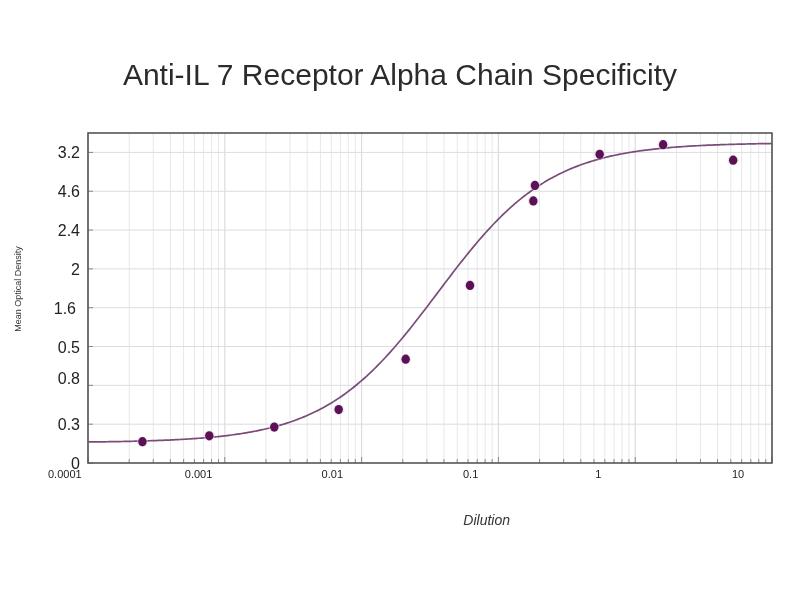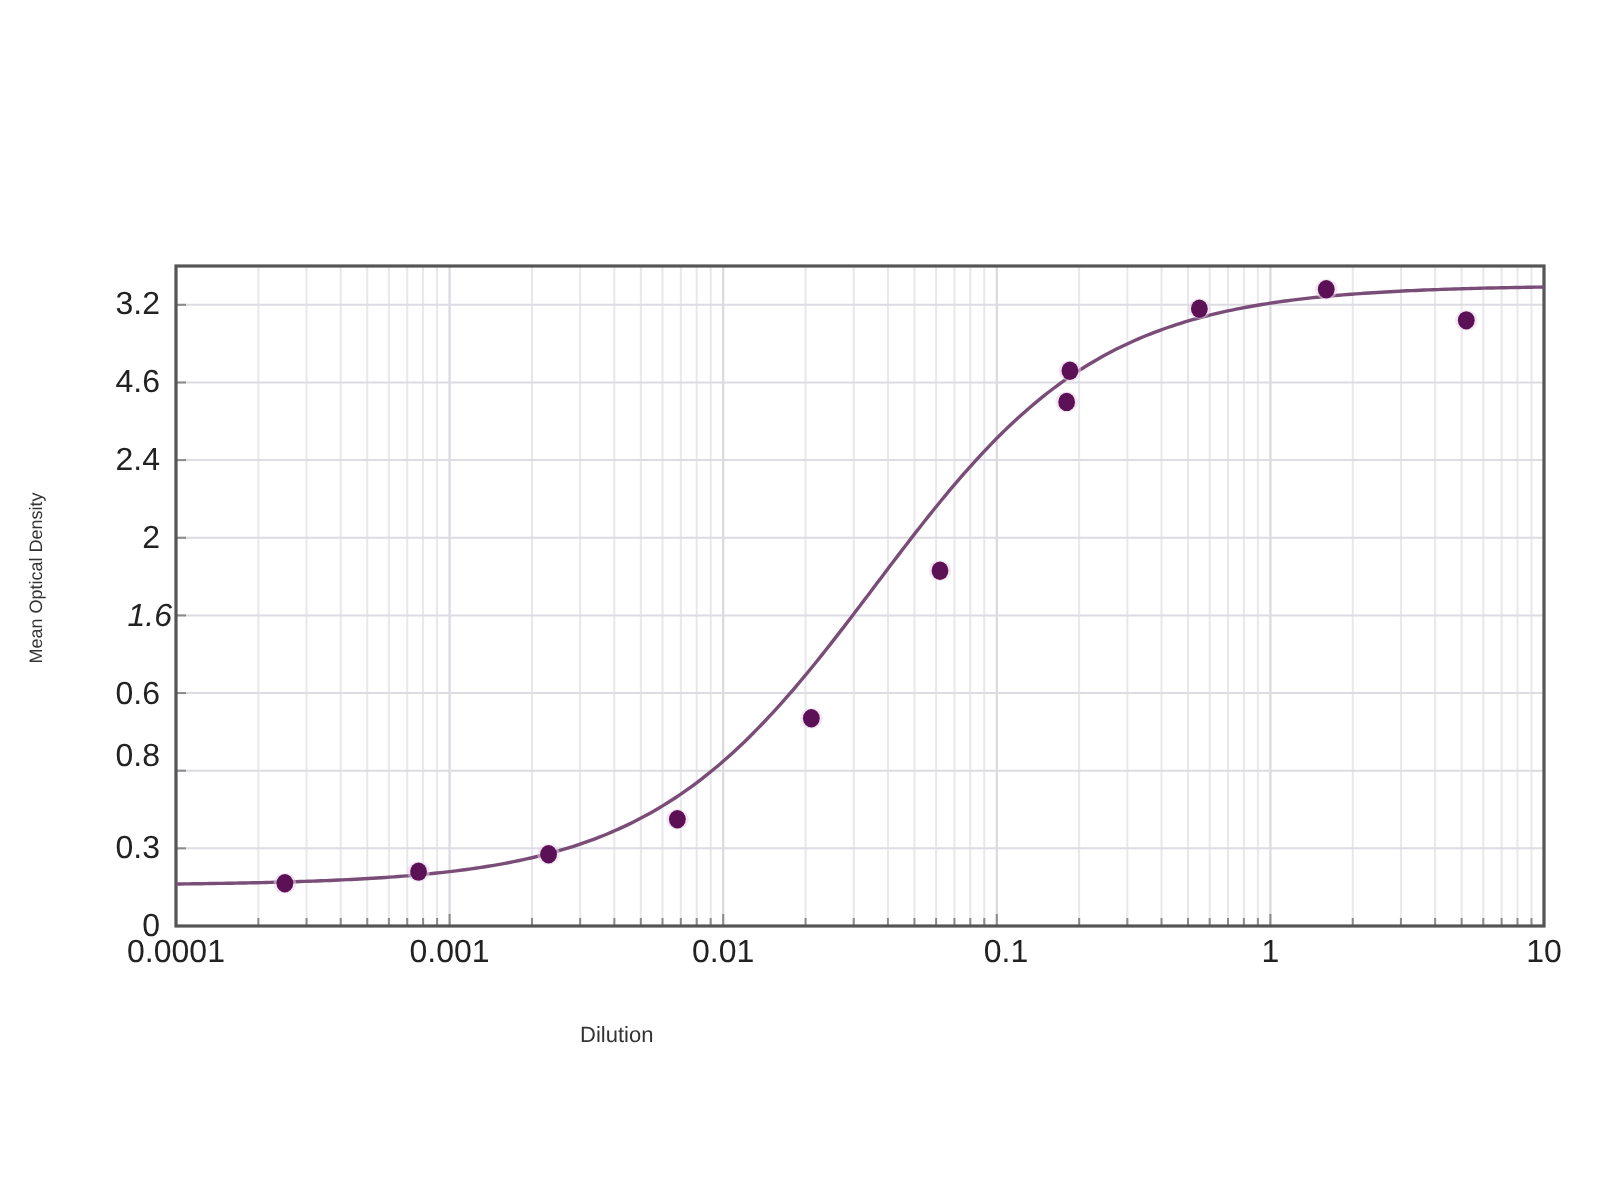--- a/index.html
+++ b/index.html
@@ -32,48 +32,50 @@
     font-size:9px;
     color:#333333;
     transform:rotate(-90deg);
     transform-origin:center center;
     white-space:nowrap;
   }
 
   .xlabel{
     position:absolute;
     left:290px;top:512px;width:220px;
-    text-align:left;
-    font-size:11px;
+    text-align:right;
+    font-size:14px;
     color:#333333;
+    font-style:italic;
   }
 
   .plot-svg{position:absolute;left:0;top:0;}
 
   .ytick-label{
     position:absolute;
     font-size:16px;
     color:#222222;
     text-align:right;
     width:42px;
     white-space:nowrap;
   }
   .xtick-label{
     position:absolute;
-    font-size:16px;
+    font-size:11px;
     color:#222222;
-    text-align:center;
+    text-align:left;
     white-space:nowrap;
   }
 </style>
 </head>
 <body>
 
 <div id="stage">
 
+  <div class="chart-title">Anti-IL 7 Receptor Alpha Chain Specificity</div>
 
   <div class="ylabel">Mean Optical Density</div>
 
   <div class="xlabel">Dilution</div>
 
   <svg class="plot-svg" width="800" height="600">
     <g id="minor-grid">
         <line x1="129.18090340683264" y1="133" x2="129.18090340683264" y2="463" stroke="#e8e8ec" stroke-width="1"></line>
         <line x1="153.27018764564986" y1="133" x2="153.27018764564986" y2="463" stroke="#e8e8ec" stroke-width="1"></line>
         <line x1="170.36180681366528" y1="133" x2="170.36180681366528" y2="463" stroke="#e8e8ec" stroke-width="1"></line>
@@ -237,22 +239,22 @@
           <ellipse cx="733.1492574092406" cy="160.17647058823525" rx="5.6" ry="5.2" fill="#E6D2E6" opacity="0.55"></ellipse>
           <ellipse cx="733.1492574092406" cy="160.17647058823525" rx="4.2" ry="4.6" fill="#5C1055"></ellipse>
         </g>
       </g>
   </svg>
 
   <div id="ytick-labels">
       <div class="ytick-label" style="left: 38px; top: 455px;">0</div>
       <div class="ytick-label" style="left: 38px; top: 416.176px;">0.3</div>
       <div class="ytick-label" style="left: 38px; top: 370px;">0.8</div>
-      <div class="ytick-label" style="left: 38px; top: 338.529px;">0.6</div>
-      <div class="ytick-label" style="left: 44px; top: 299.706px; font-style: italic;">1.6</div>
+      <div class="ytick-label" style="left: 38px; top: 338.529px;">0.5</div>
+      <div class="ytick-label" style="left: 34px; top: 299.706px;">1.6</div>
       <div class="ytick-label" style="left: 38px; top: 260.882px;">2</div>
       <div class="ytick-label" style="left: 38px; top: 222.059px;">2.4</div>
       <div class="ytick-label" style="left: 38px; top: 183.235px;">4.6</div>
       <div class="ytick-label" style="left: 38px; top: 144.412px;">3.2</div>
     </div>
   <div id="xtick-labels">
       <div class="xtick-label" style="width: 80px; left: 48px; top: 468px;">0.0001</div>
       <div class="xtick-label" style="width: 80px; left: 184.8px; top: 468px;">0.001</div>
       <div class="xtick-label" style="width: 80px; left: 321.6px; top: 468px;">0.01</div>
       <div class="xtick-label" style="width: 80px; left: 463px; top: 468px;">0.1</div>

